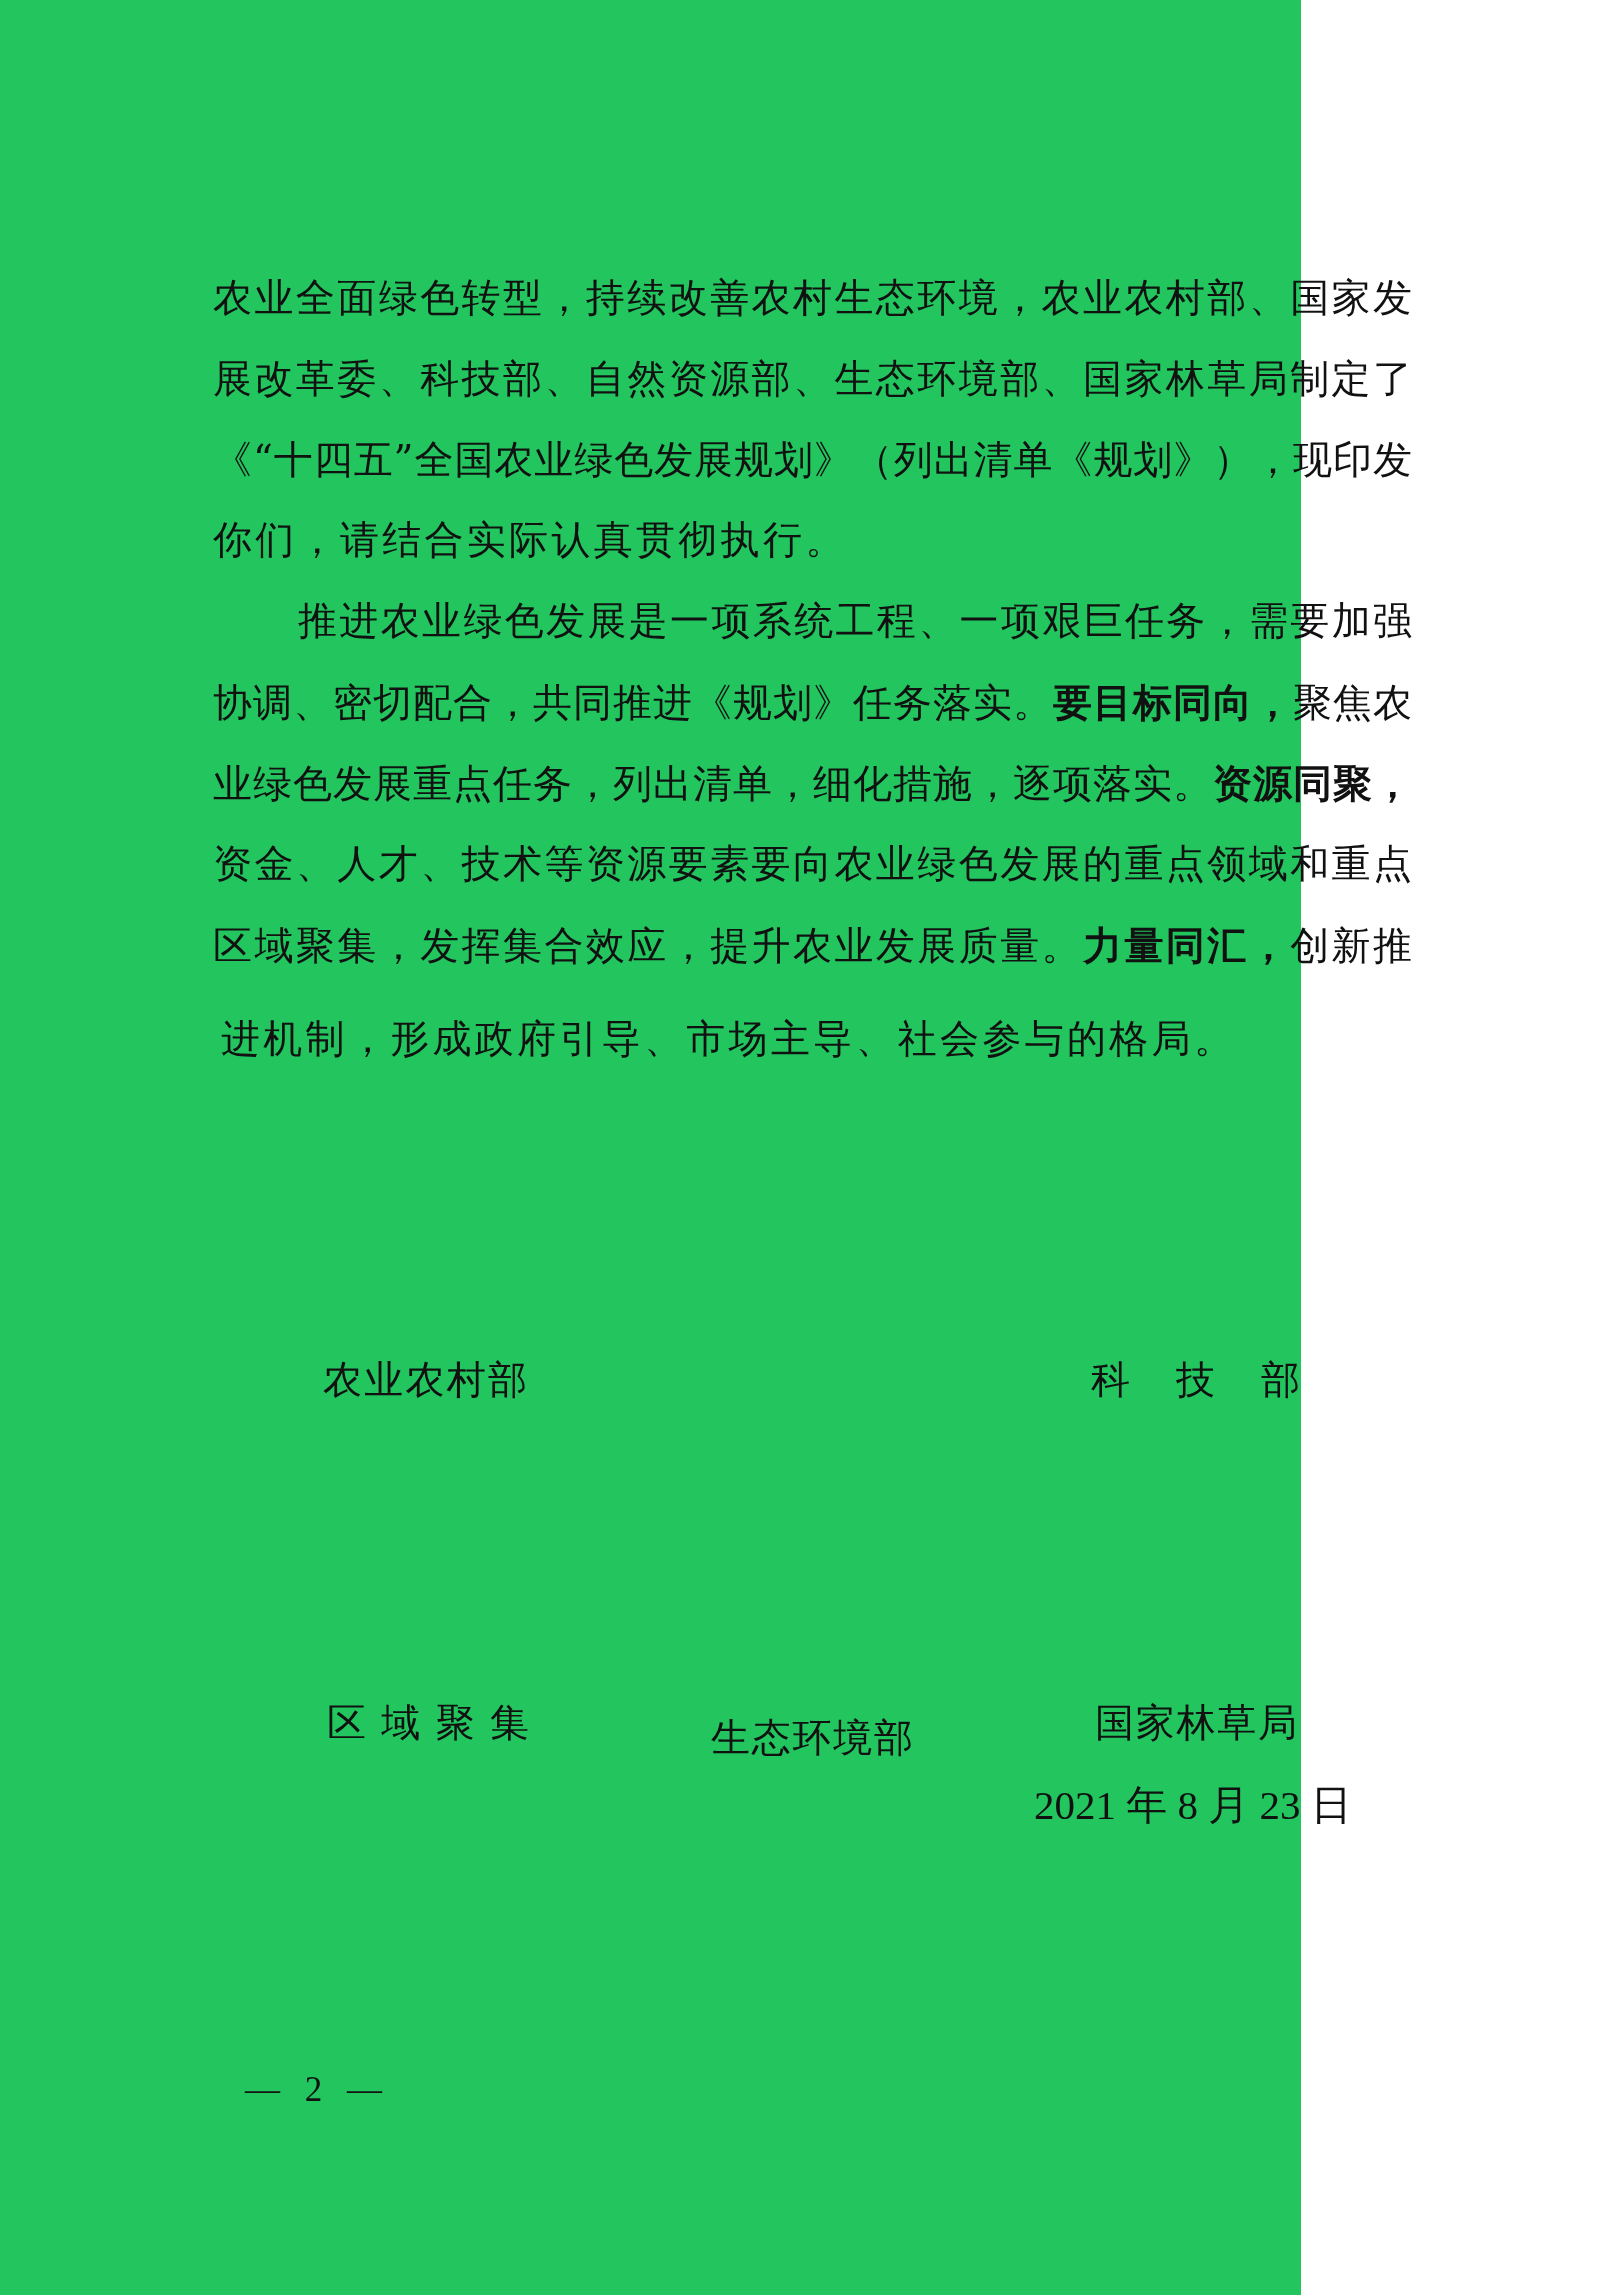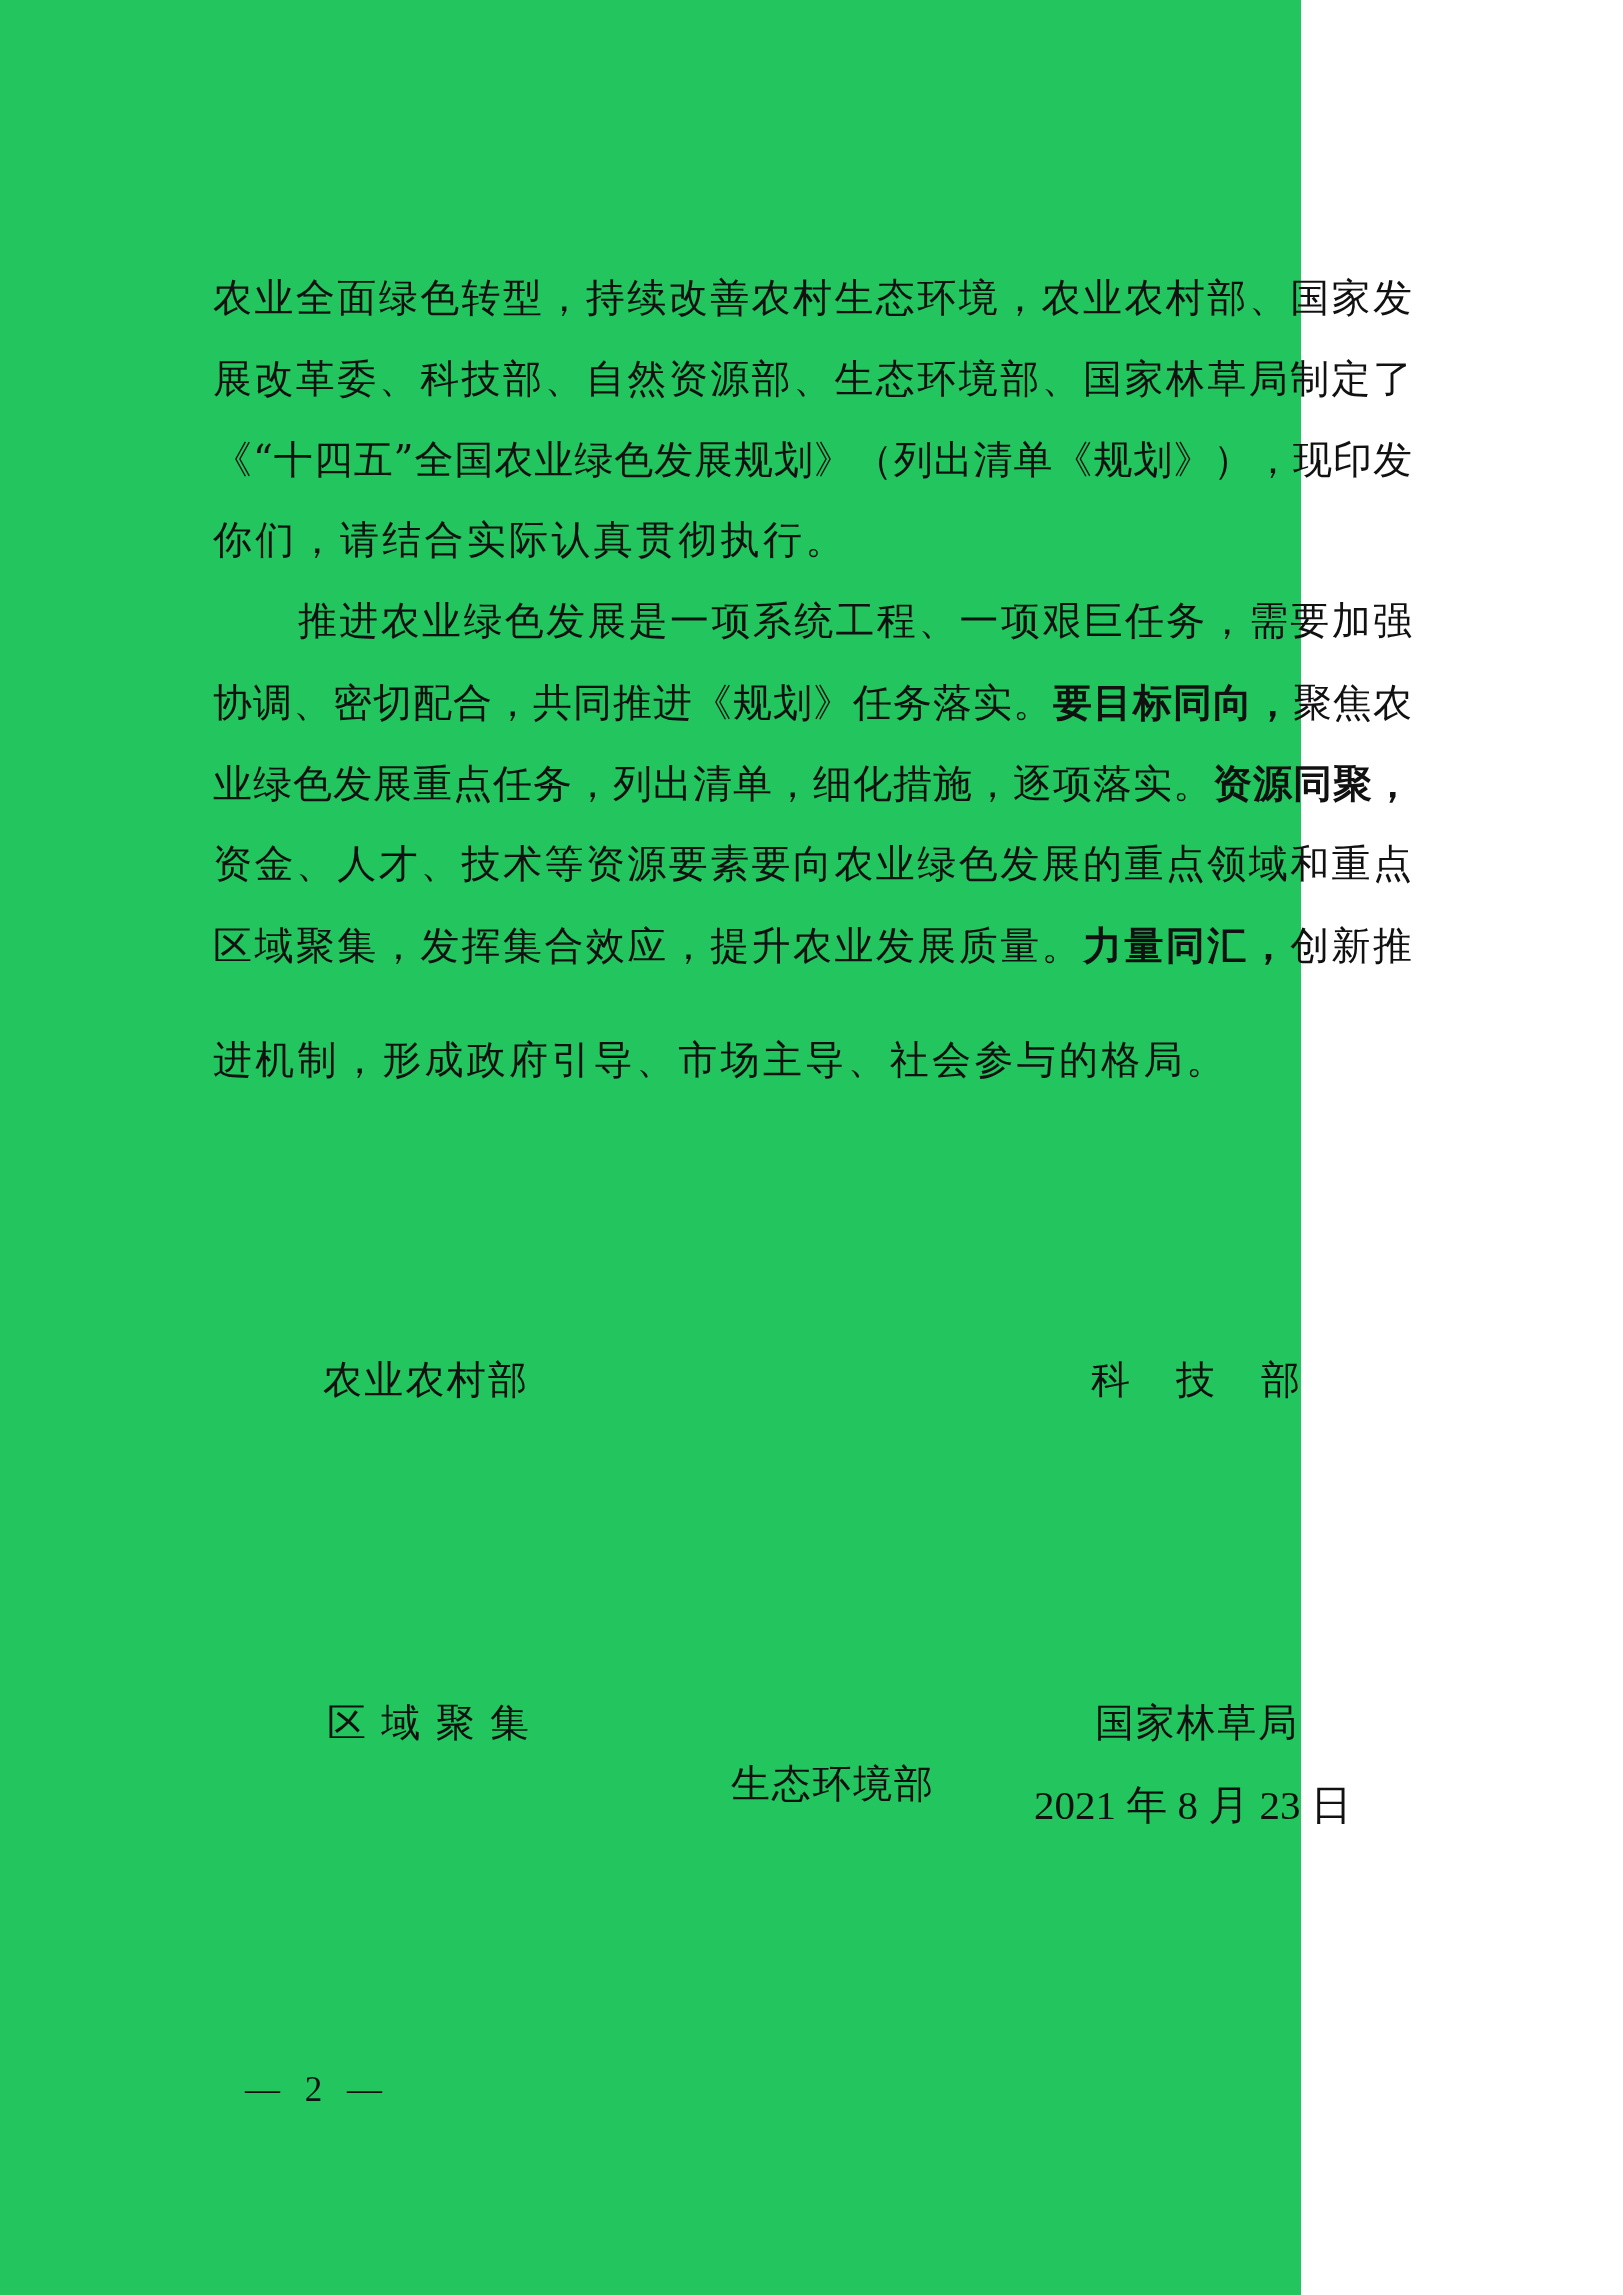--- a/index.html
+++ b/index.html
@@ -93,27 +93,27 @@
   <div class="body-text" id="body-text">
       <div class="line" style="top: 0px;"><span class="seg">农业全面绿色转型，持续改善农村生态环境，农业农村部、国家发</span></div>
       <div class="line" style="top: 81px;"><span class="seg">展改革委、科技部、自然资源部、生态环境部、国家林草局制定了</span></div>
       <div class="line" style="top: 162px;"><span class="seg">《“十四五”全国农业绿色发展规划》（列出清单《规划》），现印发</span></div>
       <div class="line last" style="top: 242px;"><span class="seg">你们，请结合实际认真贯彻执行。</span></div>
       <div class="line indent" style="top: 323px;"><span class="seg">推进农业绿色发展是一项系统工程、一项艰巨任务，需要加强</span></div>
       <div class="line" style="top: 404px;"><span class="seg">协调、密切配合，共同推进《规划》任务落实。</span><span class="seg-bold">要目标同向，</span><span class="seg">聚焦农</span></div>
       <div class="line" style="top: 485px;"><span class="seg">业绿色发展重点任务，列出清单，细化措施，逐项落实。</span><span class="seg-bold">资源同聚，</span></div>
       <div class="line" style="top: 566px;"><span class="seg">资金、人才、技术等资源要素要向农业绿色发展的重点领域和重点</span></div>
       <div class="line" style="top: 647px;"><span class="seg">区域聚集，发挥集合效应，提升农业发展质量。</span><span class="seg-bold">力量同汇，</span><span class="seg">创新推</span></div>
-      <div class="line last" style="top: 762px;"><span class="seg">进机制，形成政府引导、市场主导、社会参与的格局。</span></div>
+      <div class="line last" style="top: 741px; margin-left: 8px;"><span class="seg">进机制，形成政府引导、市场主导、社会参与的格局。</span></div>
     </div>
 
   <div class="signature" style="left:323px; top:1354px; width:204px;">农业农村部</div>
   <div class="signature" style="left:1091px; top:1354px; width:209px;">科　技　部</div>
 
   <div class="signature" style="left:327px; top:1697px; width:202px;">区域聚集</div>
-  <div class="signature" style="left:711px; top:1758px; width:202px;margin-left:20px;">生态环境部</div>
+  <div class="signature" style="left:711px; top:1712px; width:202px;">生态环境部</div>
   <div class="signature" style="left:1095px; top:1697px; width:202px;">国家林草局</div>
 
   <div class="date">2021 年 8 月 23 日</div>
 
   <div class="page-number">— 2 —</div>
 </div>
 
 
 </body></html>

